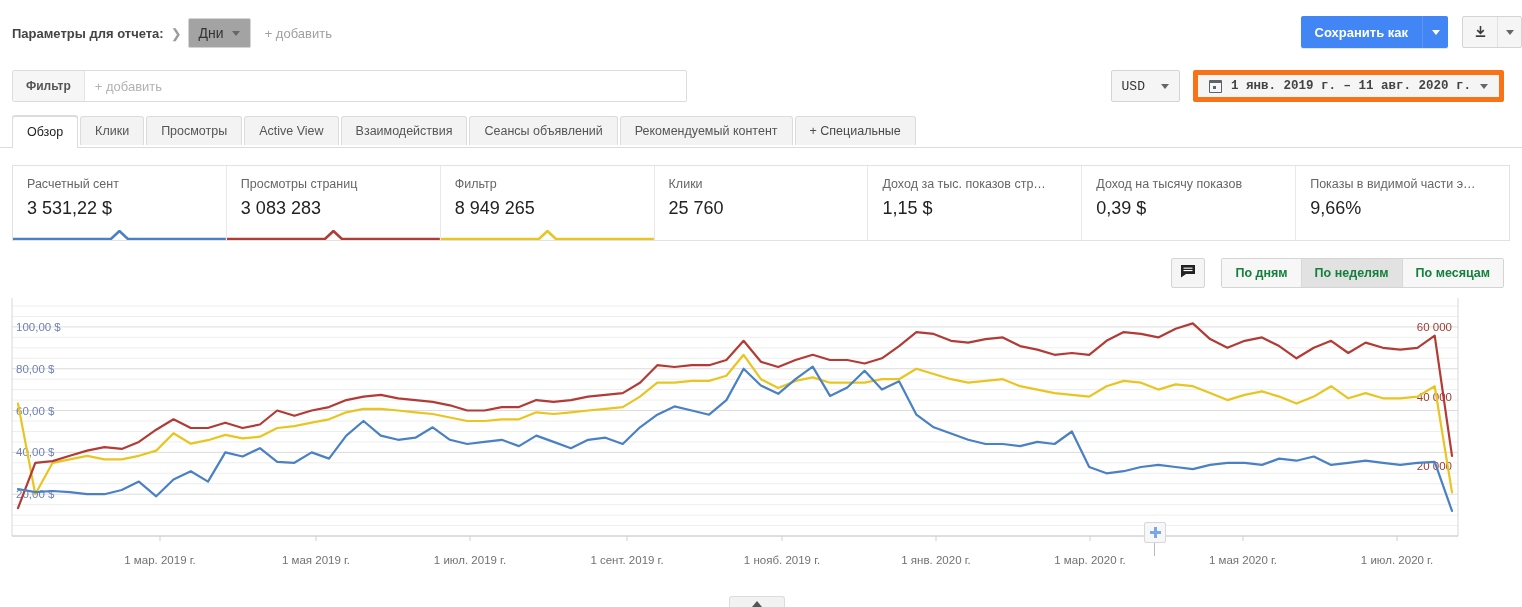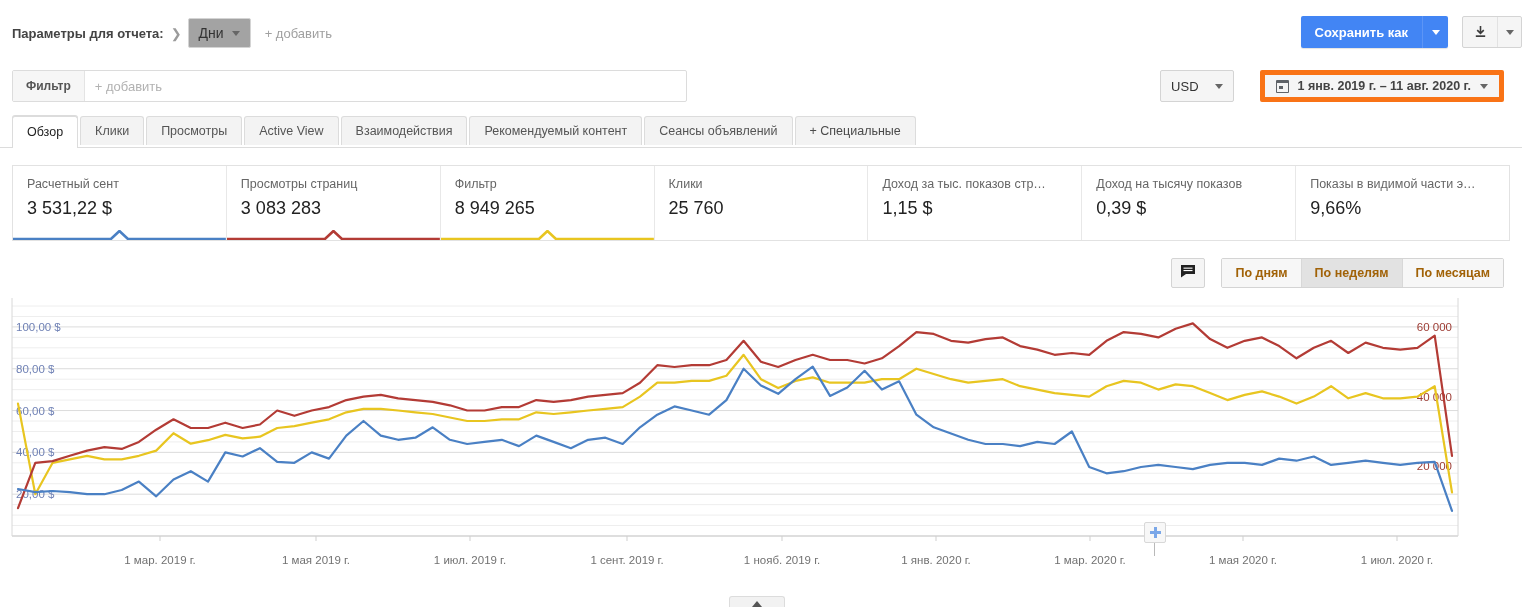--- a/index.html
+++ b/index.html
@@ -152,21 +152,21 @@
     font-family: "Liberation Sans", sans-serif;
     font-size: 13px;
     padding: 0 10px;
     color: #333;
     background: transparent;
   }
   .filterbox input::placeholder { color: #b2b2b2; }
   .filter-right {
     position: absolute;
     right: 18px; top: 4px;
-    display: flex; align-items: center; gap: 26px;
+    display: flex; align-items: center; gap: 13px; font-family: Liberation Mono, monospace;
   }
   .sel-chip {
     display: flex; align-items: center;
     height: 32px;
     background: #f5f5f5;
     border: 1px solid #d4d4d4;
     border-radius: 2px;
     font-size: 13px;
     color: #333;
     padding: 0 10px;
@@ -314,21 +314,21 @@
     height: 30px;
     border: 1px solid #d4d4d4;
     border-radius: 2px;
     overflow: hidden;
   }
   .seg div {
     display: flex; align-items: center;
     padding: 0 13px;
     font-size: 12.5px;
     font-weight: bold;
-    color: #a16207;
+    color: #15803d;
     background: #f7f7f7;
     border-right: 1px solid #d8d8d8;
     cursor: pointer;
     white-space: nowrap;
   }
   .seg div:last-child { border-right: none; }
   .seg div.on { background: #e2e2e2; }
 
   
   .chartwrap {
@@ -451,24 +451,24 @@
     <div class="tab">
       <span>Просмотры</span>
     </div>
     <div class="tab">
       <span>Active View</span>
     </div>
     <div class="tab">
       <span>Взаимодействия</span>
     </div>
     <div class="tab">
+      <span>Сеансы объявлений</span>
+    </div>
+    <div class="tab">
       <span>Рекомендуемый контент</span>
-    </div>
-    <div class="tab">
-      <span>Сеансы объявлений</span>
     </div>
     <div class="tab plus">
       <span>+ Специальные</span>
     </div>
   </div>
 
 <div class="cards">
     <div class="card">
       <div class="cname">Расчетный сент</div>
       <div class="cval">3 531,22 $</div>

